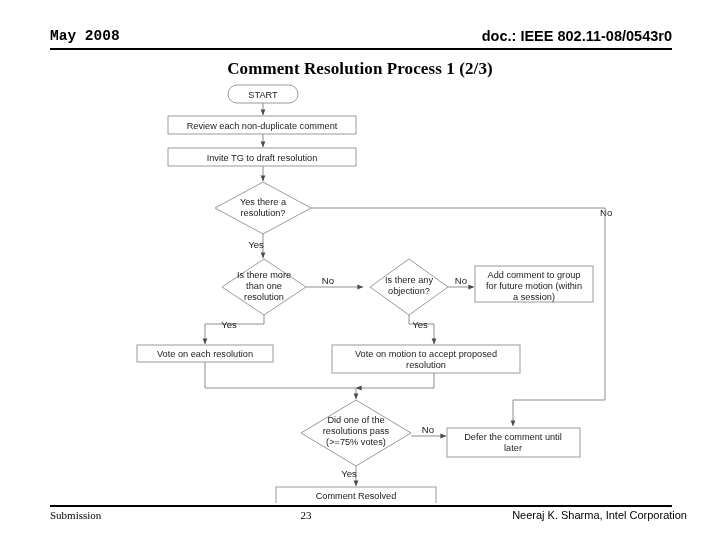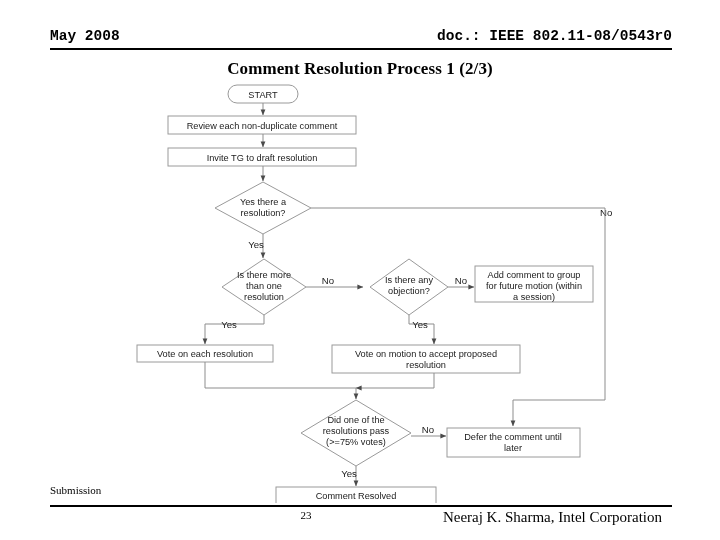--- a/index.html
+++ b/index.html
@@ -31,21 +31,21 @@
     top: 0;
     font-family: Liberation Mono, monospace;
     font-size: 14.5px;
     font-weight: bold;
     white-space: nowrap;
   }
   #header-doc {
     position: absolute;
     right: 0;
     top: 0;
-    font-family: Liberation Mono, monospace;
+    font-family: Liberation Sans, sans-serif;
     font-size: 14.5px;
     font-weight: bold;
     white-space: nowrap;
   }
   #header-rule {
     position: absolute;
     left: 0;
     top: 20px;
     width: 622px;
     height: 0;
@@ -69,39 +69,39 @@
     position: absolute;
     left: 50px;
     top: 505px;
     width: 622px;
     height: 0;
     border-top: 2px solid #000000;
   }
   #footer-left {
     position: absolute;
     left: 50px;
-    top: 484px;
+    top: 509px;
     font-family: "Liberation Serif", serif;
     font-size: 11px;
   }
   #footer-center {
     position: absolute;
     left: 0;
     top: 509px;
     width: 612px;
     text-align: center;
     font-family: "Liberation Serif", serif;
     font-size: 11px;
   }
   #footer-right {
     position: absolute;
-    right: 58px;
+    right: 33px;
     top: 509px;
-    font-family: Liberation Serif, serif;
-    font-size: 15px;
+    font-family: Liberation Sans, sans-serif;
+    font-size: 11px;
     white-space: nowrap;
   }
 
   
   #flowchart {
     position: absolute;
     left: 0;
     top: 78px;
     width: 684px;
     height: 425px;

